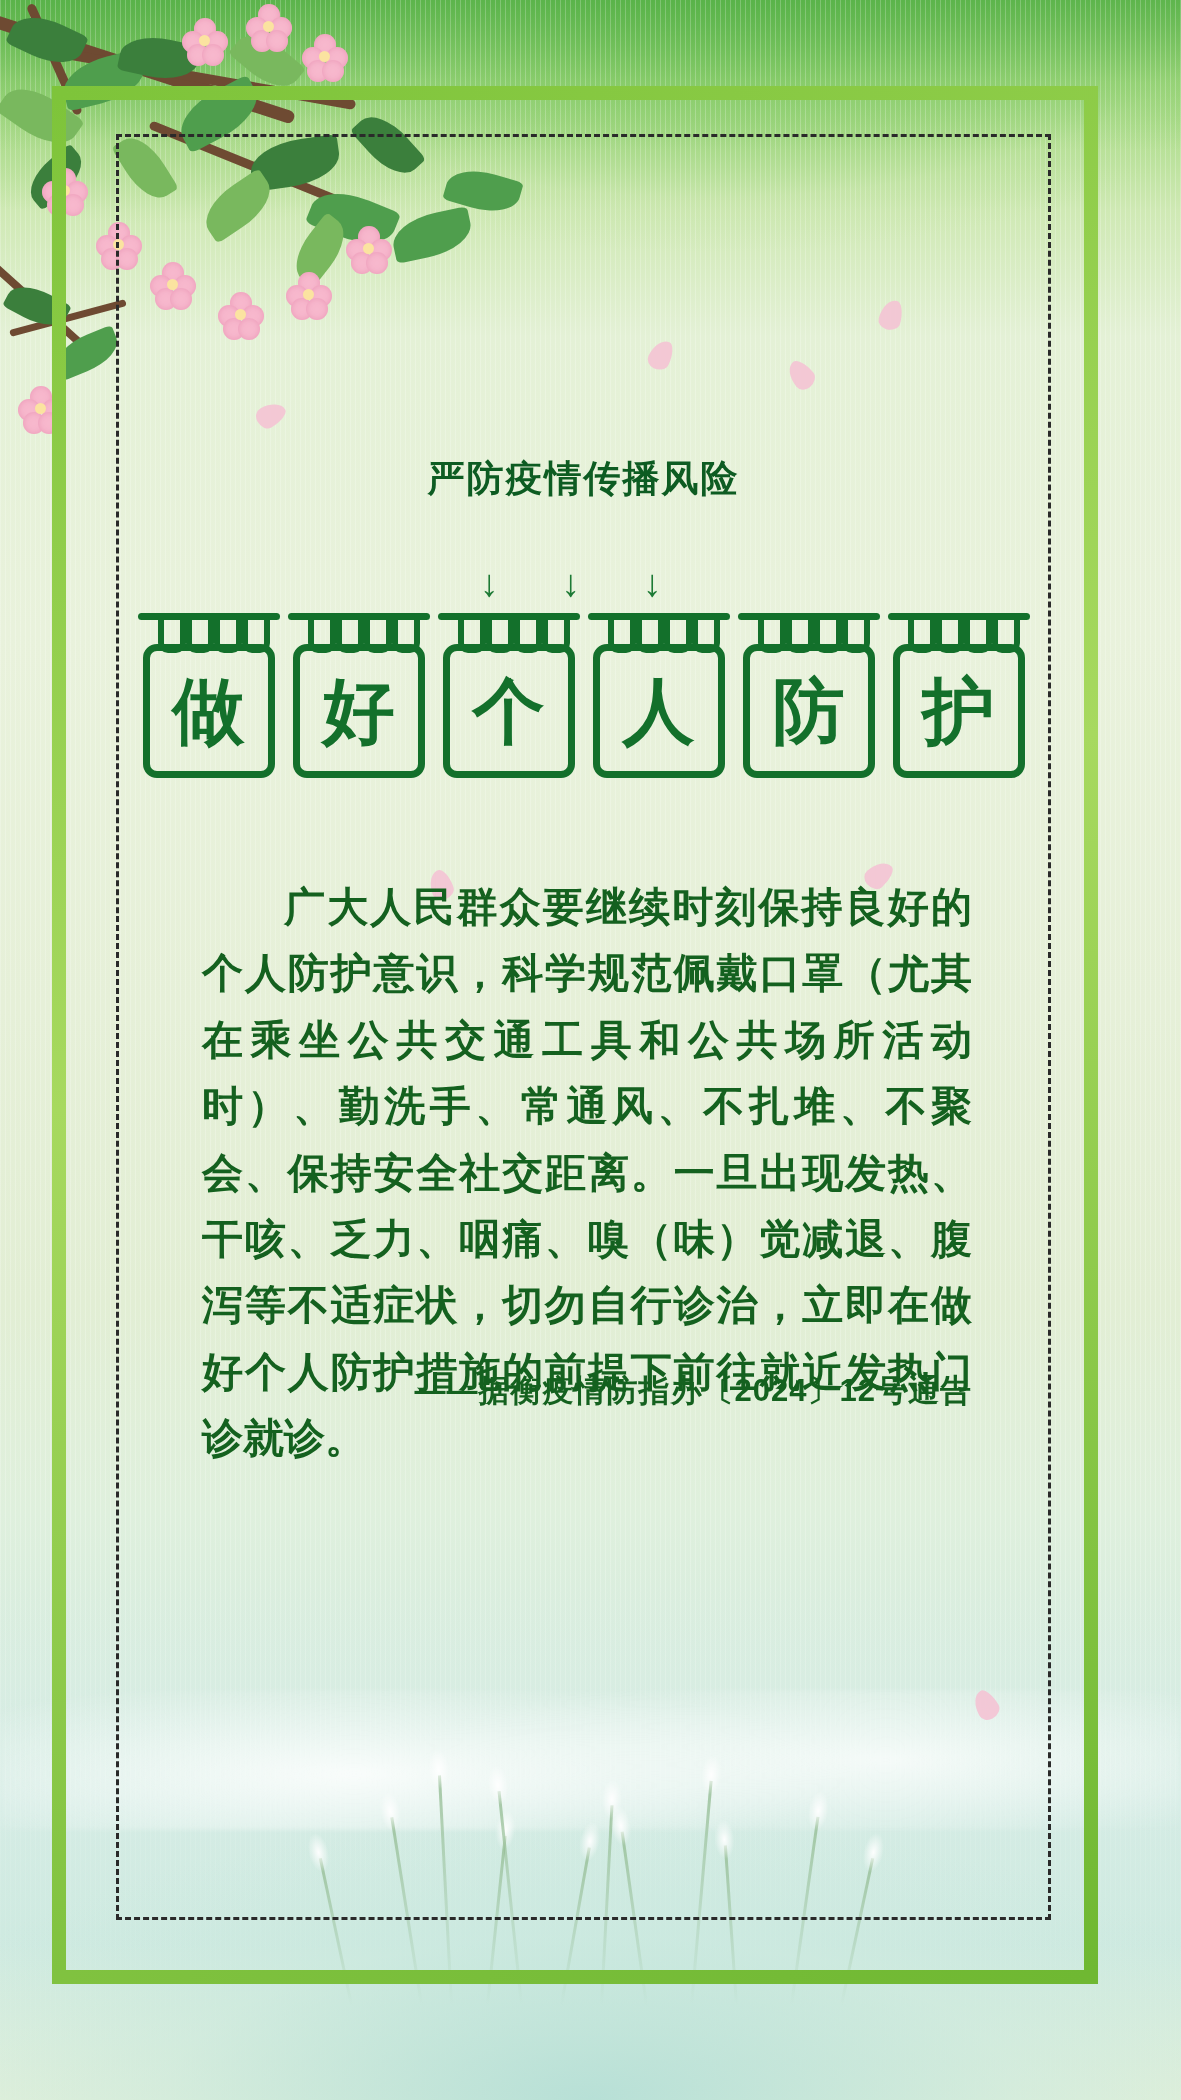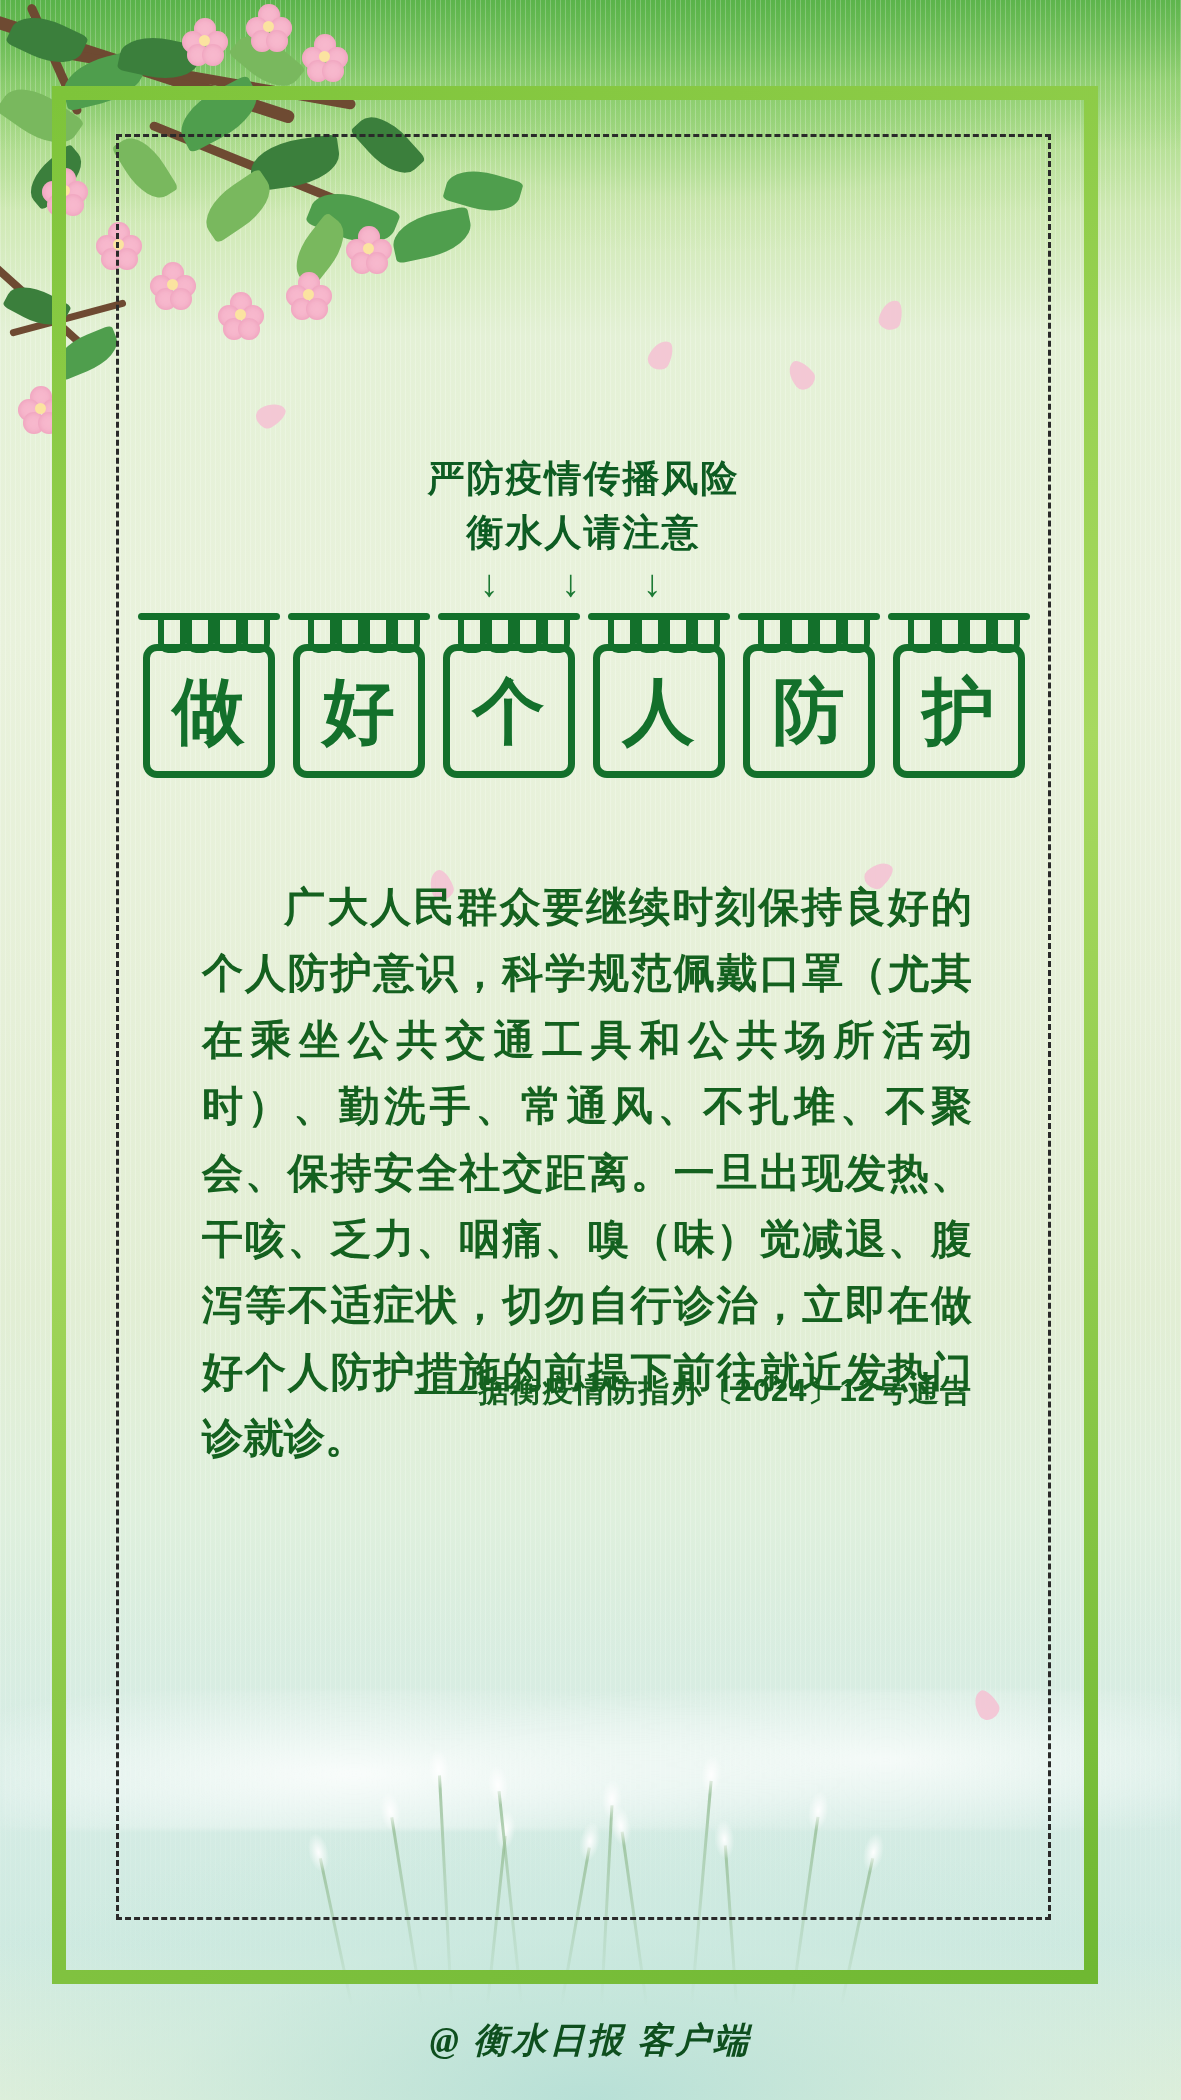--- a/index.html
+++ b/index.html
@@ -432,21 +432,20 @@
     <div class="petal" style="left:260px;top:400px;transform:rotate(60deg);"></div>
   </div>
 
   <div class="frame-outer"></div>
   <div class="frame-dashed"></div>
 
   <div class="content">
 
     <div class="headline">
       <div>严防疫情传播风险</div>
-      <div>衡水人请注意</div>
     </div>
 
     <div class="arrows">↓ ↓ ↓</div>
 
     <div class="banner-wrap">
       <div class="banner">
         <div class="rod"></div>
         <div class="rings">
             <i></i>
             <i></i>
@@ -505,14 +504,13 @@
           </div>
         <span>护</span>
       </div>
     </div>
 
     <div class="body-text">广大人民群众要继续时刻保持良好的个人防护意识，科学规范佩戴口罩（尤其在乘坐公共交通工具和公共场所活动时）、勤洗手、常通风、不扎堆、不聚会、保持安全社交距离。一旦出现发热、干咳、乏力、咽痛、嗅（味）觉减退、腹泻等不适症状，切勿自行诊治，立即在做好个人防护措施的前提下前往就近发热门诊就诊。</div>
 
     <div class="source">——据衡疫情防指办〔2024〕12号通告</div>
   </div>
 
-  <div class="footer">@ 衡水日报 客户端</div>
 </div>
 
 </body></html>

